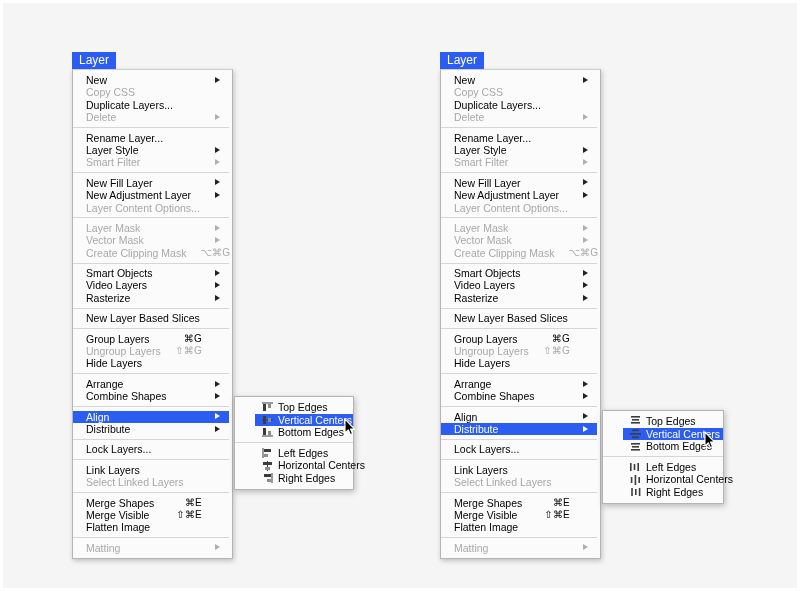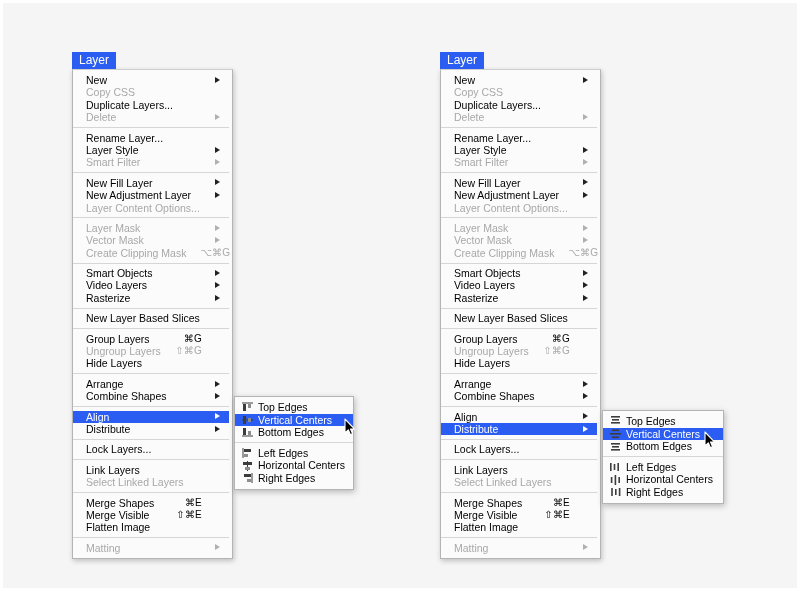--- a/index.html
+++ b/index.html
@@ -98,21 +98,21 @@
 
   
   .submenu {
     position: absolute;
     background: #fbfbfb;
     border: 1px solid #b4b4b4;
     box-shadow: 1px 2px 6px rgba(0,0,0,0.25);
     padding: 4px 0;
     z-index: 6;
   }
-  .submenu .menu-item { padding: 0 16px 0 7px; height: 12.6px; line-height:12.6px; }
+  .submenu .menu-item { padding: 0 16px 0 7px; height: 12.6px; line-height:12.6px;margin-left:20px; }
 
   .icn {
     width: 11px;
     height: 10px;
     flex: 0 0 auto;
     margin-right: 5px;
     position: relative;
     display: block;
   }
   .icn svg { display: block; }

